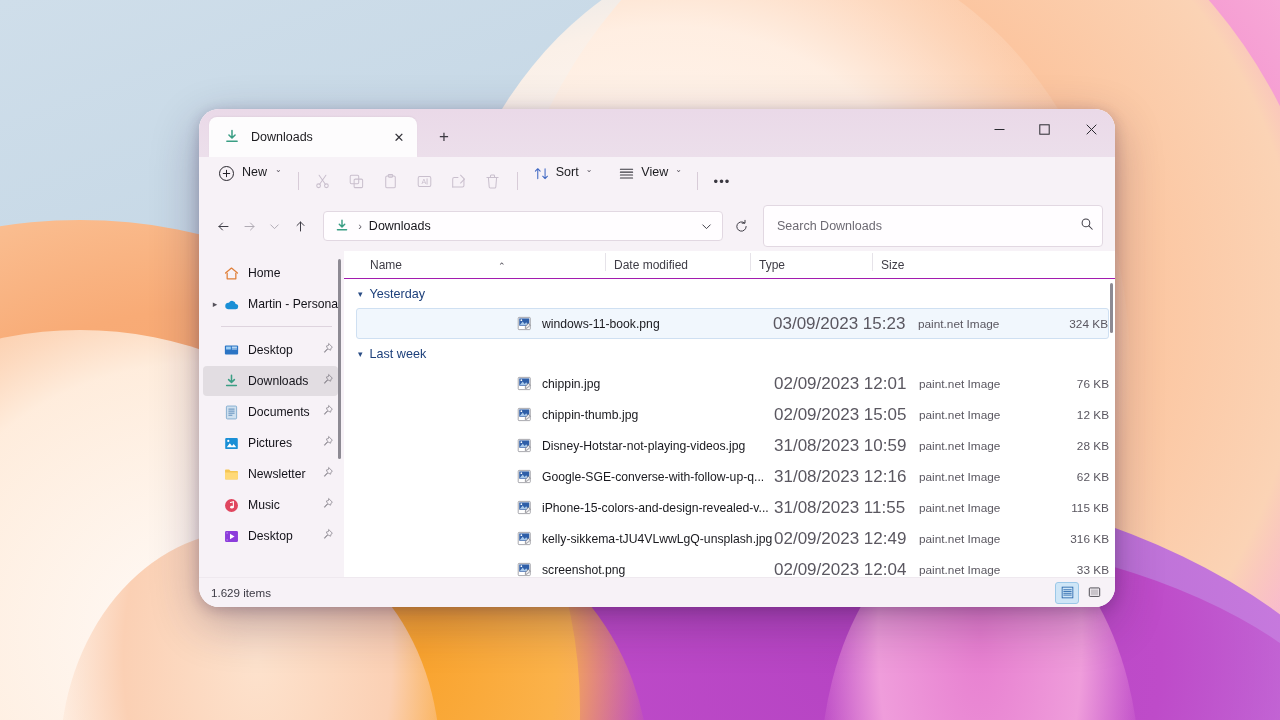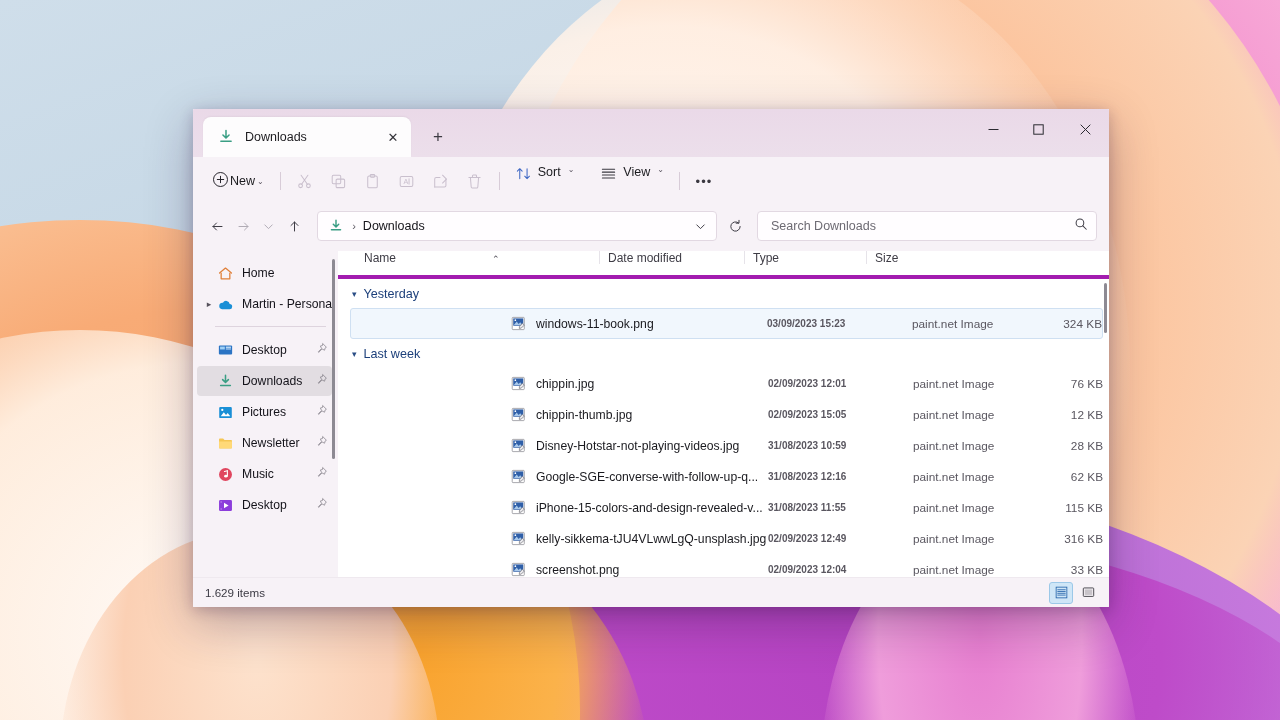--- a/index.html
+++ b/index.html
@@ -113,23 +113,23 @@
   }
   .r-deep {
     width: 560px; height: 860px;
     left: 1010px; top: 60px;
     background: radial-gradient(ellipse at 18% 50%, #7a4fd0 0%, #8d55d8 38%, rgba(141,85,216,0) 66%);
   }
 
   
   #explorer {
     position: absolute;
-    left: 193px; top: 109px;
+    left: 199px; top: 109px;
     width: 916px; height: 498px;
-    border-radius: 1px;
+    border-radius: 20px;
     overflow: hidden;
     box-shadow: 0 16px 48px rgba(40,15,60,.30), 0 3px 14px rgba(40,15,60,.22);
     background: #fff;
   }
 
   
   .titlebar {
     position: relative;
     height: 48px;
     background: linear-gradient(180deg, #ead9e8 0%, #ecdfeb 100%);
@@ -176,21 +176,21 @@
   
   .cmdbar {
     height: 48px;
     background: #f7f2f7;
     display: flex; align-items: center;
     padding: 0 10px;
     box-sizing: border-box;
     gap: 0;
   }
   .cmd-new {
-    display: flex; align-items: center; gap: 1px;
+    display: flex; gap: 7px;
     height: 32px; padding: 0 9px; border-radius: 5px;
     color: #1b1b1f; font-size: 12.5px;
   }
   .cmd-btn {
     width: 34px; height: 32px; border-radius: 5px;
     display: flex; align-items: center; justify-content: center;
   }
   .cmd-labeled {
     display: flex; align-items: flex-start; gap: 6px;
     height: 32px; padding: 0 8px; border-radius: 5px;
@@ -228,21 +228,21 @@
   .addr-sep { color: #5d5a63; font-size: 11px; margin: 0 7px 0 8px; }
   .addr-text { font-size: 12.5px; color: #15141a; flex: 1 1 auto; }
   .addr-chev { width: 24px; height: 24px; display:flex;align-items:center;justify-content:center; color:#3e3c45; }
   .refresh-btn {
     width: 28px; height: 28px; margin-left: 6px;
     display: flex; align-items: center; justify-content: center;
     color: #3e3c45;
   }
   .searchbox {
     flex: 0 0 auto;
-    width: 340px; height: 30px;
+    width: 340px; height: 42px;
     margin-left: 10px;
     background: #fffdff;
     border: 1px solid #e2d8e2;
     border-radius: 4px;
     display: flex; align-items: center;
     padding: 0 8px 0 11px;
     box-sizing: border-box;
   }
   .search-input {
     border: none; outline: none; background: transparent;
@@ -302,23 +302,23 @@
   }
 
   
   .listpane {
     flex: 1 1 auto;
     background: #fff;
     position: relative;
     overflow: hidden;
   }
   .colheader {
-    display: flex; 
+    display: flex; align-items: center;
     height: 28px;
-    border-bottom: 4px solid #a21caf;
+    border-bottom: 1px solid #a21caf;
     padding-left: 12px;
     box-sizing: border-box;
     position: relative;
   }
   .col {
     font-size: 12px; color: #3e3c45;
     position: relative;
     box-sizing: border-box;
   }
   .col.name { flex: 0 0 258px; padding-left: 14px; }
@@ -359,21 +359,21 @@
     box-sizing: border-box;
   }
   .cell { font-size: 12.2px; color: #1a1a1f; box-sizing: border-box; }
   .cell.name {
     flex: 0 0 258px;
     display: flex; align-items: center;
     white-space: nowrap; overflow: hidden;
   }
   .row.selected .cell.name { flex: 0 0 257px; }
   .file-icon { width: 17px; height: 17px; flex: 0 0 17px; margin-right: 9px; }
-  .cell.date { flex: 0 0 145px; color: #5a5760; font-size: 10px; font-weight: bold; }
+  .cell.date { flex: 0 0 145px; color: #5a5760; font-size: 17px; }
   .cell.type { flex: 0 0 122px; color: #5a5760; font-size: 11.8px; }
   .cell.size { flex: 0 0 68px; color: #5a5760; font-size: 11.8px; text-align: right; }
 
   .list-scrollbar {
     position: absolute; right: 2px; top: 32px;
     width: 3px; height: 50px;
     background: #8d8a93; border-radius: 2px;
   }
 
   
@@ -632,20 +632,31 @@
                 <path d="M4.3 14.6h11.4" stroke="#3a9e84" stroke-width="1.8" stroke-linecap="round"></path>
                 </svg></span>
               <span class="sb-label">Downloads</span>
               <span class="sb-pin"><svg viewBox="0 0 16 16" width="13" height="13">
                 <path d="M9.4 1.8 14 6.4l-1.6 1.1-.6 2.6-3.1-1.5-4.2 4.2-.6-.6 4.2-4.2-1.5-3.1 2.6-.6z" fill="none" stroke="#6d6a73" stroke-width="1.05" stroke-linejoin="round"></path>
               </svg></span>
             </div>
             <div class="sb-item">
               <span class="sb-expander"></span>
               <span class="sb-icon"><svg viewBox="0 0 20 20" width="17" height="17">
+                  <rect x="4" y="2.4" width="12" height="15.2" rx="1.2" fill="#cfe0ef" stroke="#7aa6cc" stroke-width="1"></rect>
+                <path d="M6.4 6h7.2M6.4 8.4h7.2M6.4 10.8h7.2M6.4 13.2h4.6" stroke="#4b7fb3" stroke-width="1"></path>
+                </svg></span>
+              <span class="sb-label">Documents</span>
+              <span class="sb-pin"><svg viewBox="0 0 16 16" width="13" height="13">
+                <path d="M9.4 1.8 14 6.4l-1.6 1.1-.6 2.6-3.1-1.5-4.2 4.2-.6-.6 4.2-4.2-1.5-3.1 2.6-.6z" fill="none" stroke="#6d6a73" stroke-width="1.05" stroke-linejoin="round"></path>
+              </svg></span>
+            </div>
+            <div class="sb-item">
+              <span class="sb-expander"></span>
+              <span class="sb-icon"><svg viewBox="0 0 20 20" width="17" height="17">
                   <rect x="2.6" y="3.4" width="14.8" height="13.2" rx="1.4" fill="#1a8fd6"></rect>
                 <path d="M4.4 14.4 8 9.8l2.6 3.2 2-2.3 3 3.7z" fill="#ffffff"></path>
                 <circle cx="6.2" cy="7" r="1.3" fill="#ffffff"></circle>
                 </svg></span>
               <span class="sb-label">Pictures</span>
               <span class="sb-pin"><svg viewBox="0 0 16 16" width="13" height="13">
                 <path d="M9.4 1.8 14 6.4l-1.6 1.1-.6 2.6-3.1-1.5-4.2 4.2-.6-.6 4.2-4.2-1.5-3.1 2.6-.6z" fill="none" stroke="#6d6a73" stroke-width="1.05" stroke-linejoin="round"></path>
               </svg></span>
             </div>
             <div class="sb-item">

